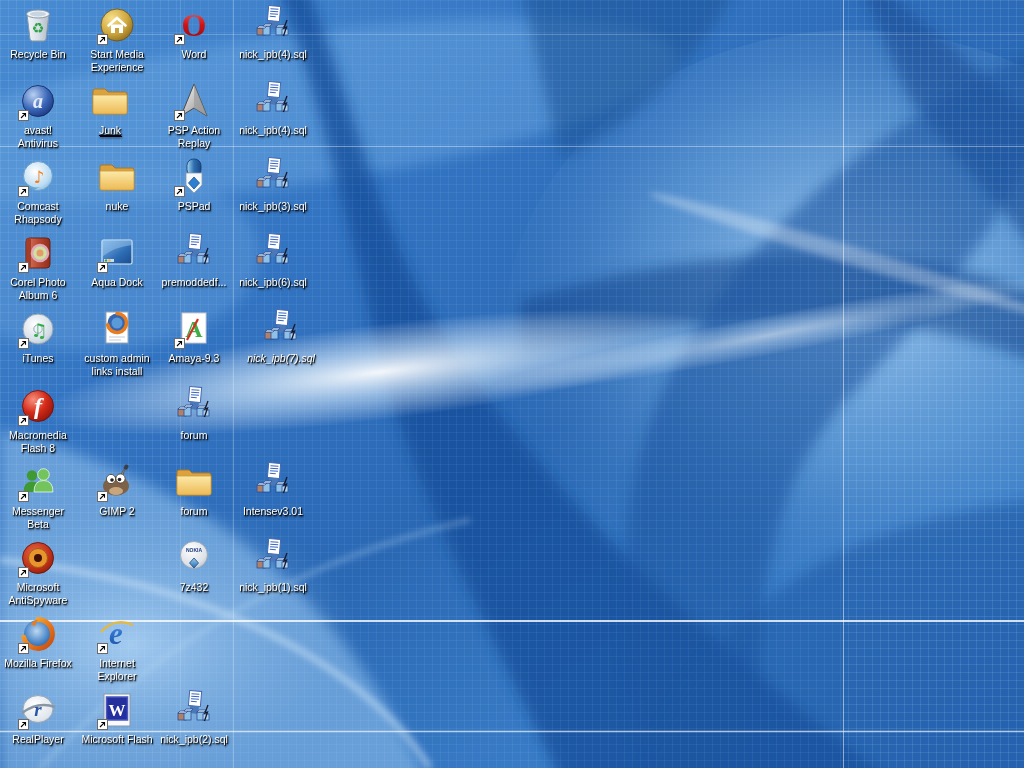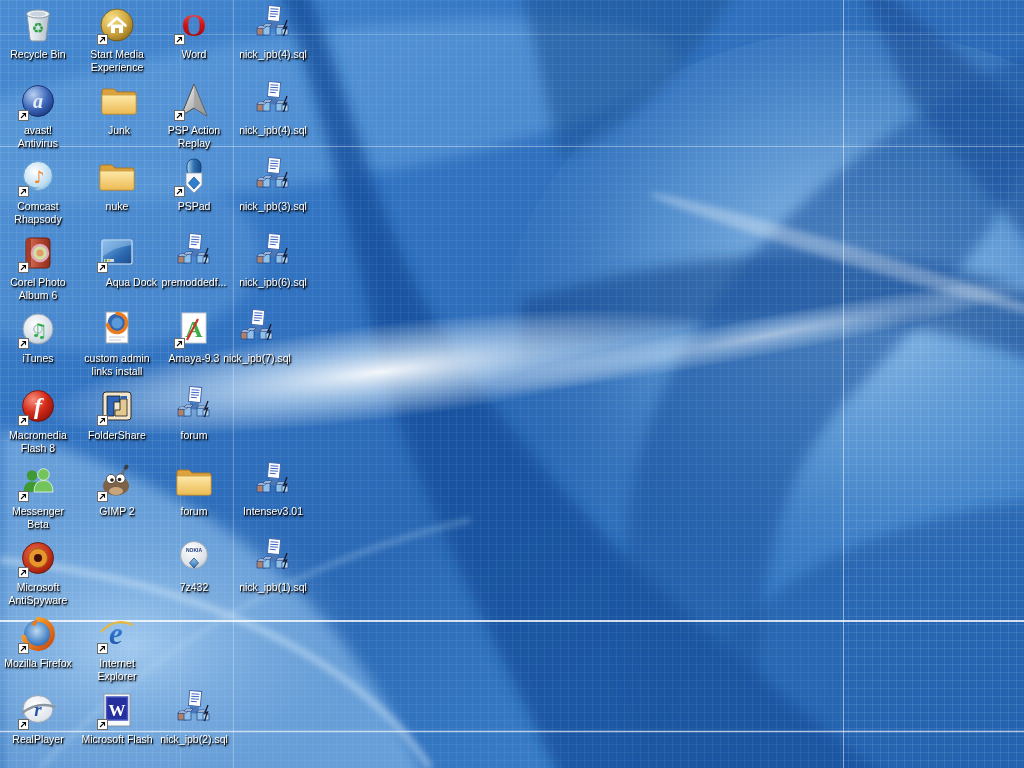--- a/index.html
+++ b/index.html
@@ -343,21 +343,21 @@
           <span class="shortcut-badge">
             <svg viewBox="0 0 11 11">
               <rect x=".5" y=".5" width="10" height="10" fill="#ffffff" stroke="#6a6a6a"></rect>
               <path d="M3 8 L7.3 3.7 M4.3 3.5 H7.5 V6.7" stroke="#000" stroke-width="1.1" fill="none"></path>
             </svg>
           </span>
         </div>
         <div class="icon-label">Start Media
 Experience</div>
       </div>
-      <div class="icon-cell" style="left: 75px; top: 81px;">
+      <div class="icon-cell" style="left: 66px; top: 81px; text-decoration: underline;">
         <div class="icon-wrap">
           <svg class="glyph" viewBox="0 0 40 40">
             <defs>
               <linearGradient id="gFold" x1="0" y1="0" x2="0" y2="1">
                 <stop offset="0" stop-color="#fce9a8"></stop>
                 <stop offset="1" stop-color="#edba55"></stop>
               </linearGradient>
             </defs>
             <path d="M3 10 q0-2 2-2 h10 l3 3 h17 q2 0 2 2 v18 q0 2-2 2 H5 q-2 0-2-2 Z" fill="#dca23e" stroke="#a8762a"></path>
             <path d="M3 14 h34 v17 q0 2-2 2 H5 q-2 0-2-2 Z" fill="url(#gFold)" stroke="#c89a3c" stroke-width=".8"></path>
@@ -373,21 +373,21 @@
                 <stop offset="0" stop-color="#fce9a8"></stop>
                 <stop offset="1" stop-color="#edba55"></stop>
               </linearGradient>
             </defs>
             <path d="M3 10 q0-2 2-2 h10 l3 3 h17 q2 0 2 2 v18 q0 2-2 2 H5 q-2 0-2-2 Z" fill="#dca23e" stroke="#a8762a"></path>
             <path d="M3 14 h34 v17 q0 2-2 2 H5 q-2 0-2-2 Z" fill="url(#gFold)" stroke="#c89a3c" stroke-width=".8"></path>
           </svg>
         </div>
         <div class="icon-label">nuke</div>
       </div>
-      <div class="icon-cell" style="left: 73px; top: 233px; text-align: right;">
+      <div class="icon-cell" style="left: 73px; top: 233px;">
         <div class="icon-wrap">
           <svg class="glyph" viewBox="0 0 40 40">
             <defs>
               <linearGradient id="gAq" x1="0" y1="0" x2="1" y2="1">
                 <stop offset="0" stop-color="#7fb8ec"></stop>
                 <stop offset=".6" stop-color="#2e6cb4"></stop>
                 <stop offset="1" stop-color="#1a4c8e"></stop>
               </linearGradient>
             </defs>
             <rect x="5" y="7" width="30" height="24" rx="1.5" fill="url(#gAq)" stroke="#d8e8f6" stroke-width="1.2"></rect>
@@ -410,37 +410,20 @@
           <svg class="glyph" viewBox="0 0 40 40">
             <rect x="9" y="3" width="22" height="31" fill="#fff" stroke="#9aa7b5"></rect>
             <path d="M12 28 h16 M12 31 h12" stroke="#c3ccd6" stroke-width="1" fill="none"></path>
             <circle cx="20" cy="14" r="9.5" fill="#3465b0"></circle>
             <circle cx="20" cy="14" r="5.5" fill="#5a9ad8"></circle>
             <path d="M20 4.5 a9.5 9.5 0 1 1 -9.3 11.3" fill="none" stroke="#e87c1e" stroke-width="3.6" stroke-linecap="round"></path>
           </svg>
         </div>
         <div class="icon-label">custom admin
 links install</div>
-      </div>
-      <div class="icon-cell" style="left: 73px; top: 386px;">
-        <div class="icon-wrap">
-          <svg class="glyph" viewBox="0 0 40 40">
-            <rect x="6" y="6" width="28" height="28" rx="3" fill="#f2e6cc" stroke="#2a2a2a"></rect>
-            <path d="M10 10 h13 v6 h-6 v14 h-7 Z" fill="#2d66b8" stroke="#1a1a1a" stroke-width=".8"></path>
-            <path d="M23 13 h7 v17 h-12 v-6 h5 Z" fill="#e4c890" stroke="#1a1a1a" stroke-width=".8"></path>
-            <rect x="24" y="10" width="6" height="3" fill="#2d66b8"></rect>
-          </svg>
-          <span class="shortcut-badge">
-            <svg viewBox="0 0 11 11">
-              <rect x=".5" y=".5" width="10" height="10" fill="#ffffff" stroke="#6a6a6a"></rect>
-              <path d="M3 8 L7.3 3.7 M4.3 3.5 H7.5 V6.7" stroke="#000" stroke-width="1.1" fill="none"></path>
-            </svg>
-          </span>
-        </div>
-        <div class="icon-label">FolderShare</div>
       </div>
       <div class="icon-cell" style="left: 73px; top: 462px;">
         <div class="icon-wrap">
           <svg class="glyph" viewBox="0 0 40 40">
             <path d="M29 4 L21 17 l3 2 Z" fill="#8a8f96" stroke="#5a5f66"></path>
             <rect x="27.2" y="2.5" width="4" height="5" rx="1.5" fill="#3a3f46" transform="rotate(32 29 5)"></rect>
             <ellipse cx="19" cy="24" rx="13" ry="9.5" fill="#7e6248"></ellipse>
             <ellipse cx="19" cy="29" rx="7" ry="4" fill="#c9a57e"></ellipse>
             <circle cx="14" cy="17" r="4.6" fill="#fff" stroke="#4a3a2a" stroke-width=".8"></circle>
             <circle cx="23.5" cy="16.5" r="4.6" fill="#fff" stroke="#4a3a2a" stroke-width=".8"></circle>
@@ -760,21 +743,21 @@
               <rect x="29" y="24" width="6" height="6" fill="#aed4f0"></rect>
               <path d="M4 23 l2-2 h8 l-2 2 Z" fill="#e8f4fc"></path>
               <path d="M10 21 l2-2 h7 l-2 2 Z" fill="#e8f4fc"></path>
               <path d="M23 22 l2-2 h7 l-2 2 Z" fill="#e8f4fc"></path>
             </g>
             <path d="M34 15 l-3 8 2.5-1 -3 9" fill="none" stroke="#1a1a2a" stroke-width="1.3"></path>
           </svg>
         </div>
         <div class="icon-label">nick_ipb(6).sql</div>
       </div>
-      <div class="icon-cell" style="left: 213px; top: 309px;">
+      <div class="icon-cell" style="left: 237px; top: 309px; font-style: italic;">
         <div class="icon-wrap">
           <svg class="glyph" viewBox="0 0 40 40">
             <g transform="rotate(5 21 9)">
               <rect x="15" y="1" width="12" height="15" fill="#fff" stroke="#4468b0"></rect>
               <path d="M17 4 h8 M17 6.5 h8 M17 9 h8 M17 11.5 h6" stroke="#3a66c0" stroke-width="1" fill="none"></path>
             </g>
             <path d="M16 15.5 l9 1 -1 7.5 -8 -1 Z" fill="#4a78b8"></path>
             <g stroke="#2a4f92" stroke-width=".8">
               <rect x="4" y="23" width="8" height="7" fill="#b08068"></rect>
               <rect x="10" y="21" width="7" height="9" fill="#8fc0e8"></rect>

